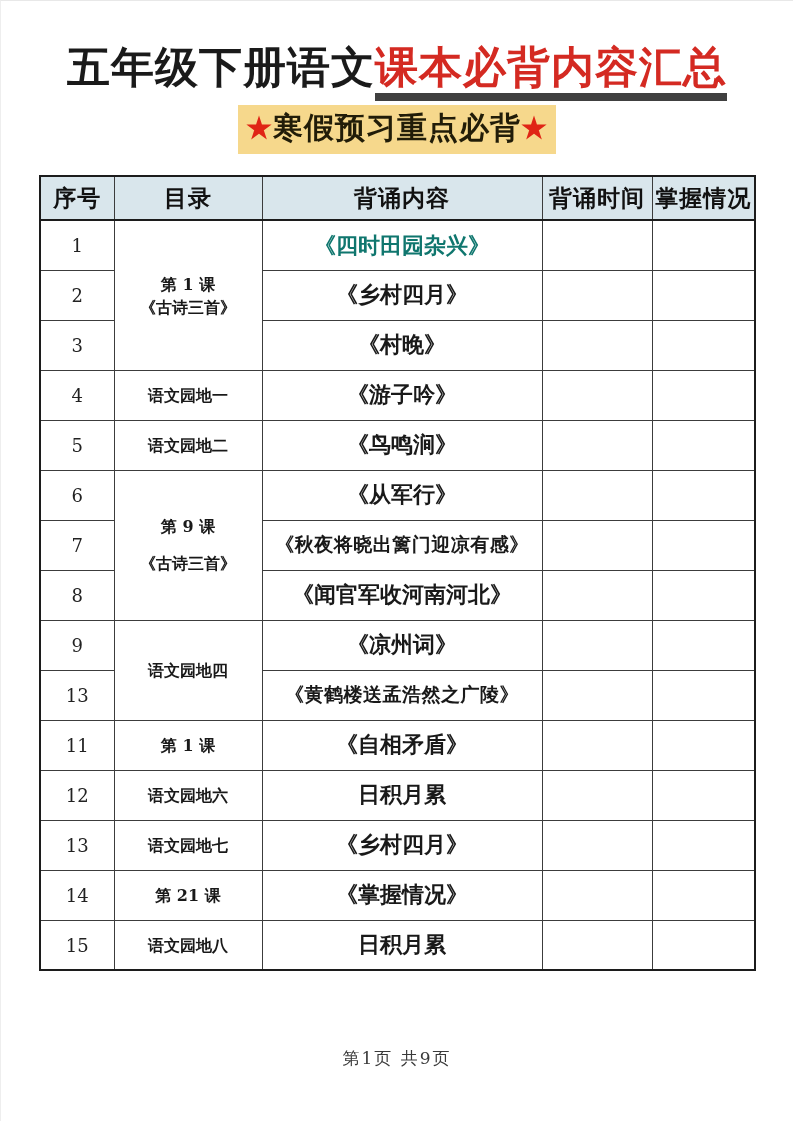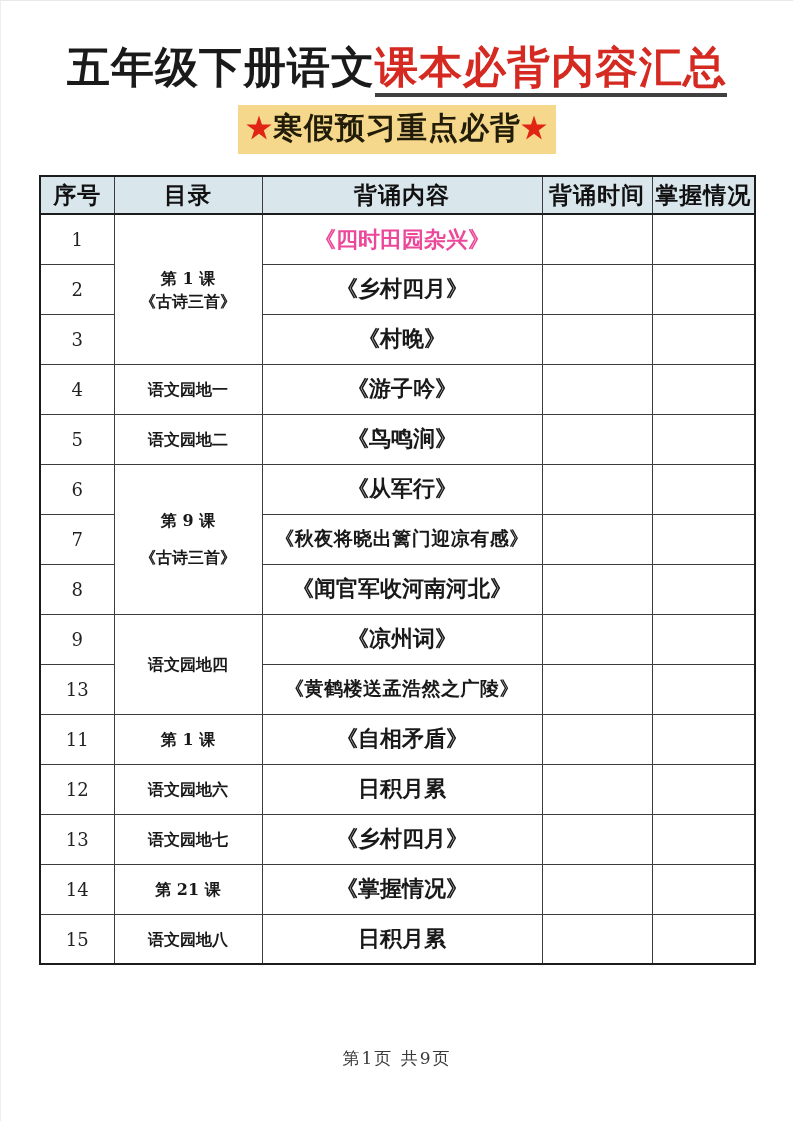--- a/index.html
+++ b/index.html
@@ -21,21 +21,21 @@
     text-align: center;
     font-size: 43px;
     font-weight: bold;
     letter-spacing: 1px;
     color: #1a1a1a;
     line-height: 1.15;
     white-space: nowrap;
   }
   .title .red {
     color: #d42a22;
-    border-bottom: 4px solid #404040;
+    border-bottom: 8px solid #404040;
     padding-bottom: 1px;
   }
   
   .banner-wrap { text-align: center; margin-top: 13px; }
   .banner {
     display: inline-block;
     background: #f6d88c;
     padding: 3px 8px 5px 8px;
     font-size: 30px;
     font-weight: bold;
@@ -58,21 +58,21 @@
   table.checklist col.c-time    { width: 110px; }
   table.checklist col.c-mastery { width: 103px; }
   table.checklist { border: 2px solid #1c1c1c; }
   table.checklist th, table.checklist td {
     border: 1px solid #3c3c3c;
     text-align: center;
     vertical-align: middle;
     padding: 0;
     overflow: hidden;
   }
-  table.checklist thead tr { height: 38px; padding-left: 8px; }
+  table.checklist thead tr { height: 44px; padding-left: 8px; }
   table.checklist thead th {
     background: #d9e6ec;
     font-size: 23px;
     font-weight: bold;
     color: #111111;
     letter-spacing: 1px;
     border-bottom: 2px solid #1c1c1c;
   }
   table.checklist tbody tr { height: 50px; }
   td.no-cell {
@@ -88,21 +88,21 @@
     white-space: nowrap;
   }
   td.catalog-cell.spread { line-height: 2.35; }
   td.content-cell {
     font-size: 22px;
     font-weight: bold;
     color: #191919;
     white-space: nowrap;
   }
   td.content-cell.tight { font-size: 19px; letter-spacing: 0.5px; }
-  td.content-cell.red-text { color: #ec4899; margin-left: 28px; }
+  td.content-cell.red-text { color: #0f766e; margin-left: 28px; }
   
   .footer {
     position: absolute;
     left: 0; right: 0;
     top: 1046px;
     text-align: center;
     font-size: 17px;
     color: #3a3a3a;
     letter-spacing: 2px;
   }

